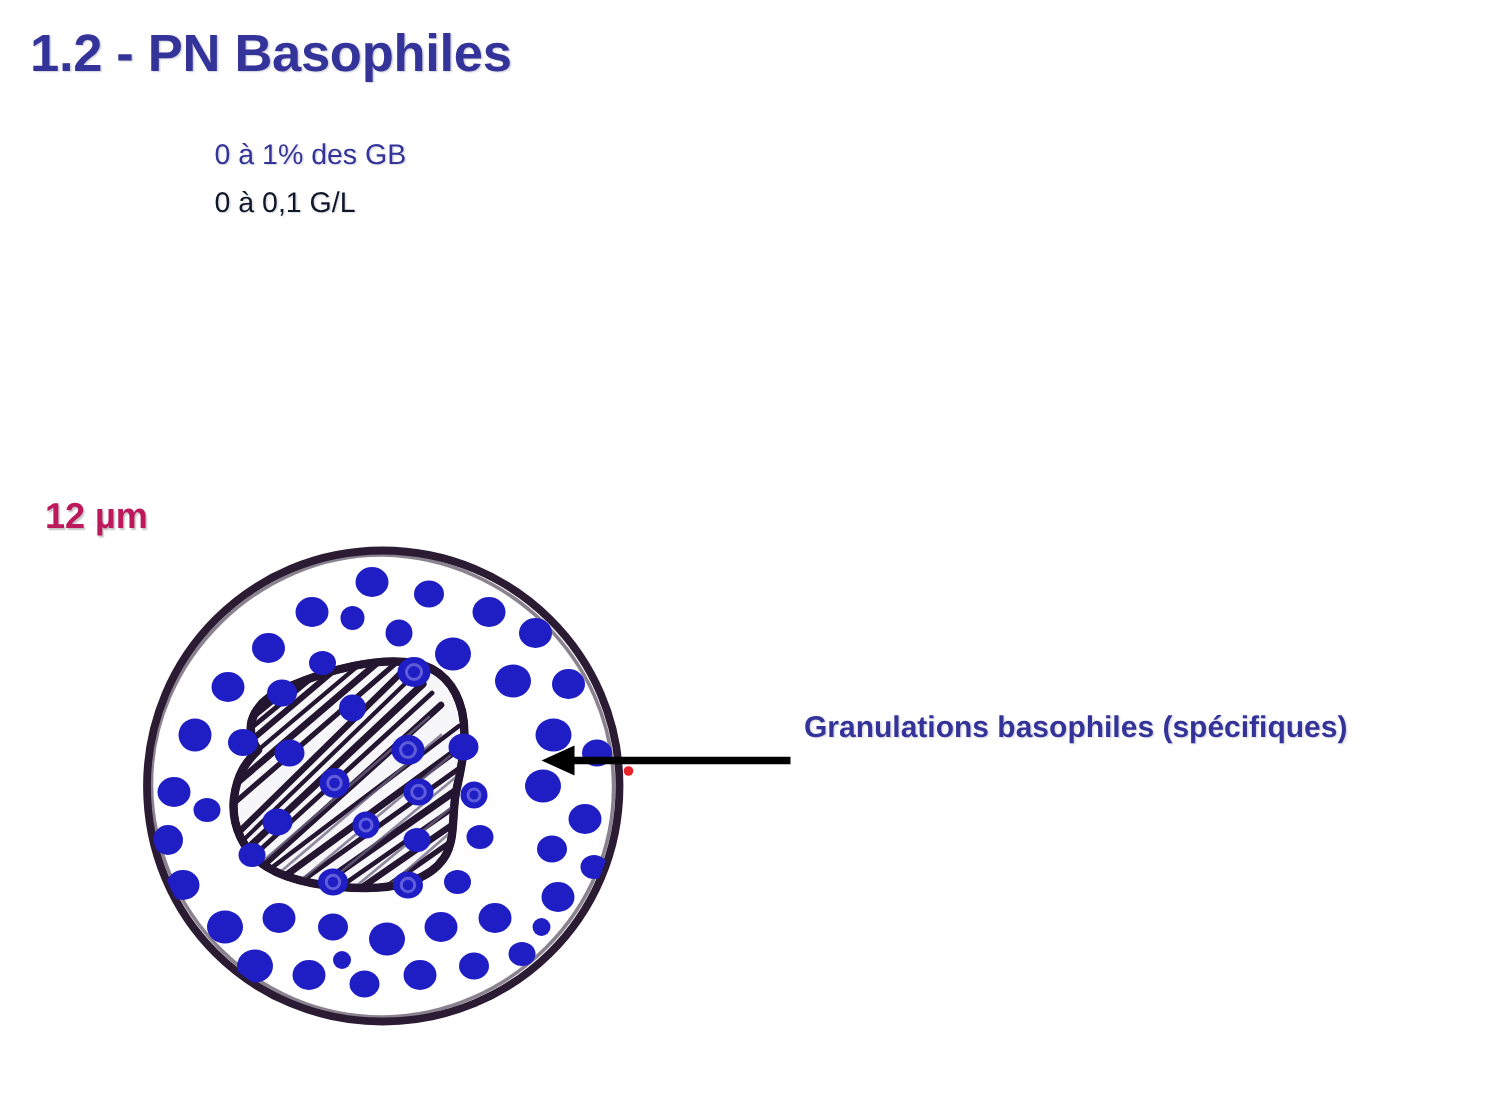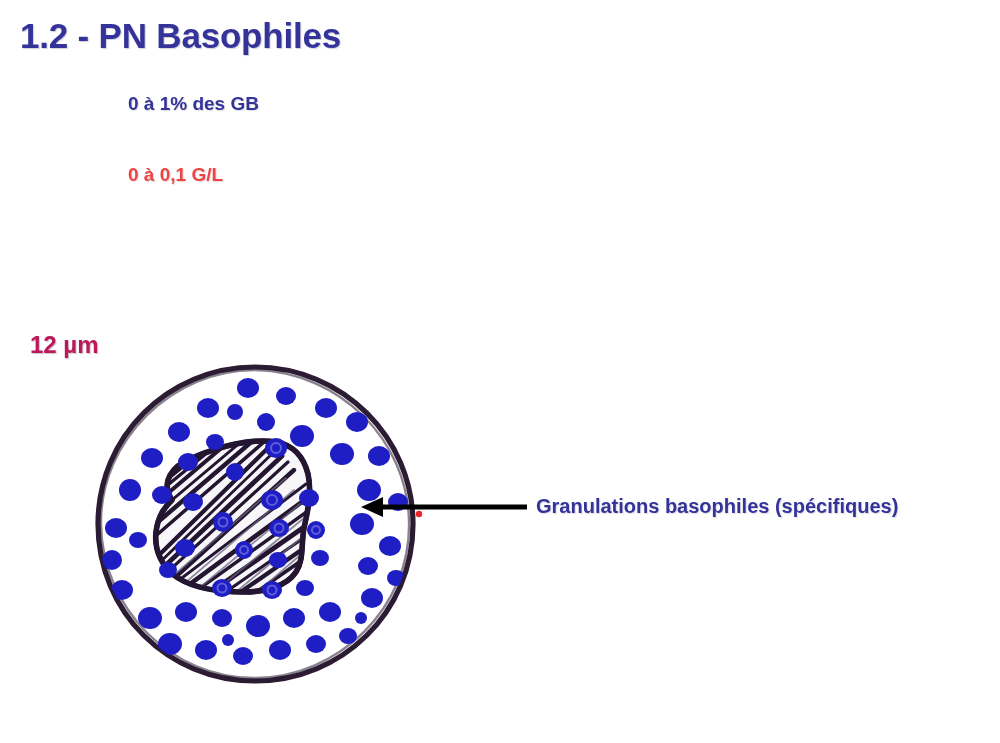--- a/index.html
+++ b/index.html
@@ -26,28 +26,28 @@
     top: 16px;
     font-size: 35px;
     font-weight: bold;
     color: #34339A;
     letter-spacing: -0.2px;
     white-space: nowrap;
     text-shadow: 1px 1px 1px rgba(150,150,170,0.45);
   }
   .sub-line {
     position: absolute;
-    left: 128px;
+    left: 143px;
     font-size: 19px;
-    font-weight: bold;
+    font-weight: normal;
     white-space: nowrap;
     text-shadow: 1px 1px 1px rgba(170,170,180,0.40);
   }
   .sub-pct   { top: 93px;  color: #34339A; }
-  .sub-gl    { top: 125px; color: #ef4444; margin-top: 39px; }
+  .sub-gl    { top: 125px; color: #0f172a; }
 
   .section-head {
     position: absolute;
     left: 20px;
     top: 213px;
     font-size: 21px;
     font-weight: bold;
     color: #D6289B;
     white-space: nowrap;
     text-shadow: 1px 1px 1px rgba(190,160,180,0.45);
@@ -60,21 +60,21 @@
     font-size: 24px;
     font-weight: bold;
     color: #be185d;
     white-space: nowrap;
     text-shadow: 1px 1px 1px rgba(140,140,140,0.5);
   }
 
   .callout-main {
     position: absolute;
     left: 536px;
-    top: 495px;
+    top: 474px;
     font-size: 20px;
     font-weight: bold;
     color: #34339A;
     white-space: nowrap;
     text-shadow: 1px 1px 1px rgba(170,170,185,0.42);
   }
   .callout-size {
     position: absolute;
     left: 548px;
     top: 572px;

